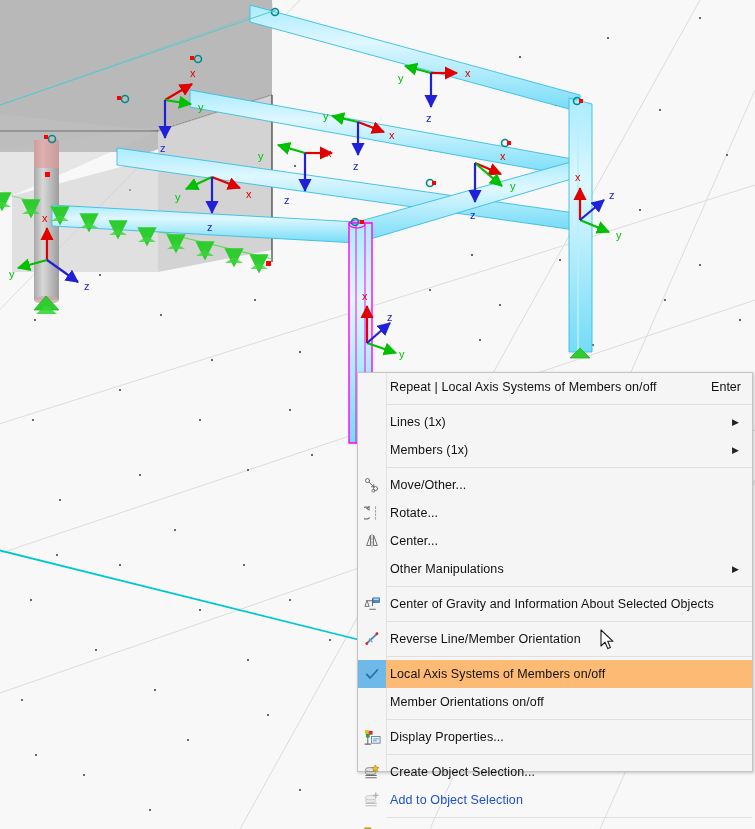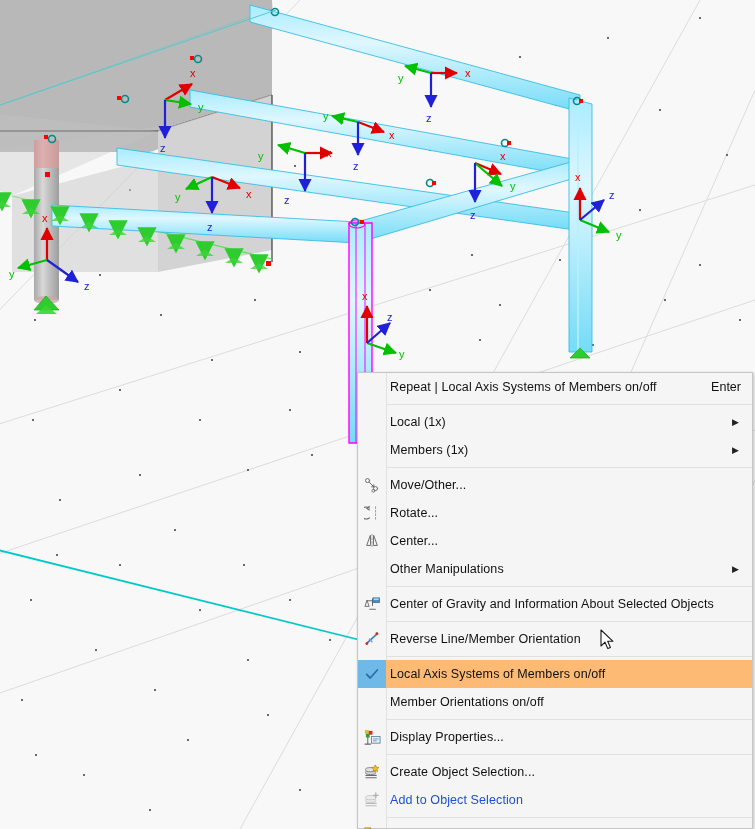--- a/index.html
+++ b/index.html
@@ -15,21 +15,21 @@
     background:#f8f8f8;overflow:hidden;}
   #viewport svg{position:absolute;left:0;top:0;}
 
   .axlbl{font-family:"Liberation Sans",sans-serif;font-size:11px;}
   .axlbl.x{fill:#e00000;}
   .axlbl.y{fill:#00c000;}
   .axlbl.z{fill:#2020d8;}
 
   
   #ctxmenu{
-    position:absolute;left:357px;top:372px;width:396px;height:457px;
+    position:absolute;left:357px;top:372px;width:396px;height:400px;
     background:#f5f5f5;border:1px solid #c5c5c5;
     box-shadow:1px 1px 3px rgba(0,0,0,.22);
     font-size:12.5px;color:#111;
     box-sizing:border-box;
     z-index:40;
   }
   #ctxmenu .gutter{position:absolute;left:0;top:0;bottom:0;width:28px;
     background:#f5f5f5;border-right:1px solid #e2e2e2;}
   .mi{position:relative;height:28px;display:flex;align-items:center;
       box-sizing:border-box;padding-left:28px;}
@@ -347,21 +347,21 @@
     <div class="gutter"></div>
     <div id="menu-body">
         <div class="mi">
           <span class="ico"></span>
           <span class="lbl">Repeat | Local Axis Systems of Members on/off</span>
           <span class="short">Enter</span>
         </div>
         <div class="sep"></div>
         <div class="mi">
           <span class="ico"></span>
-          <span class="lbl">Local (1x)</span>
+          <span class="lbl">Lines (1x)</span>
           <span class="arrow">▶</span>
         </div>
         <div class="mi">
           <span class="ico"></span>
           <span class="lbl">Members (1x)</span>
           <span class="arrow">▶</span>
         </div>
         <div class="sep"></div>
         <div class="mi">
           <span class="ico">

